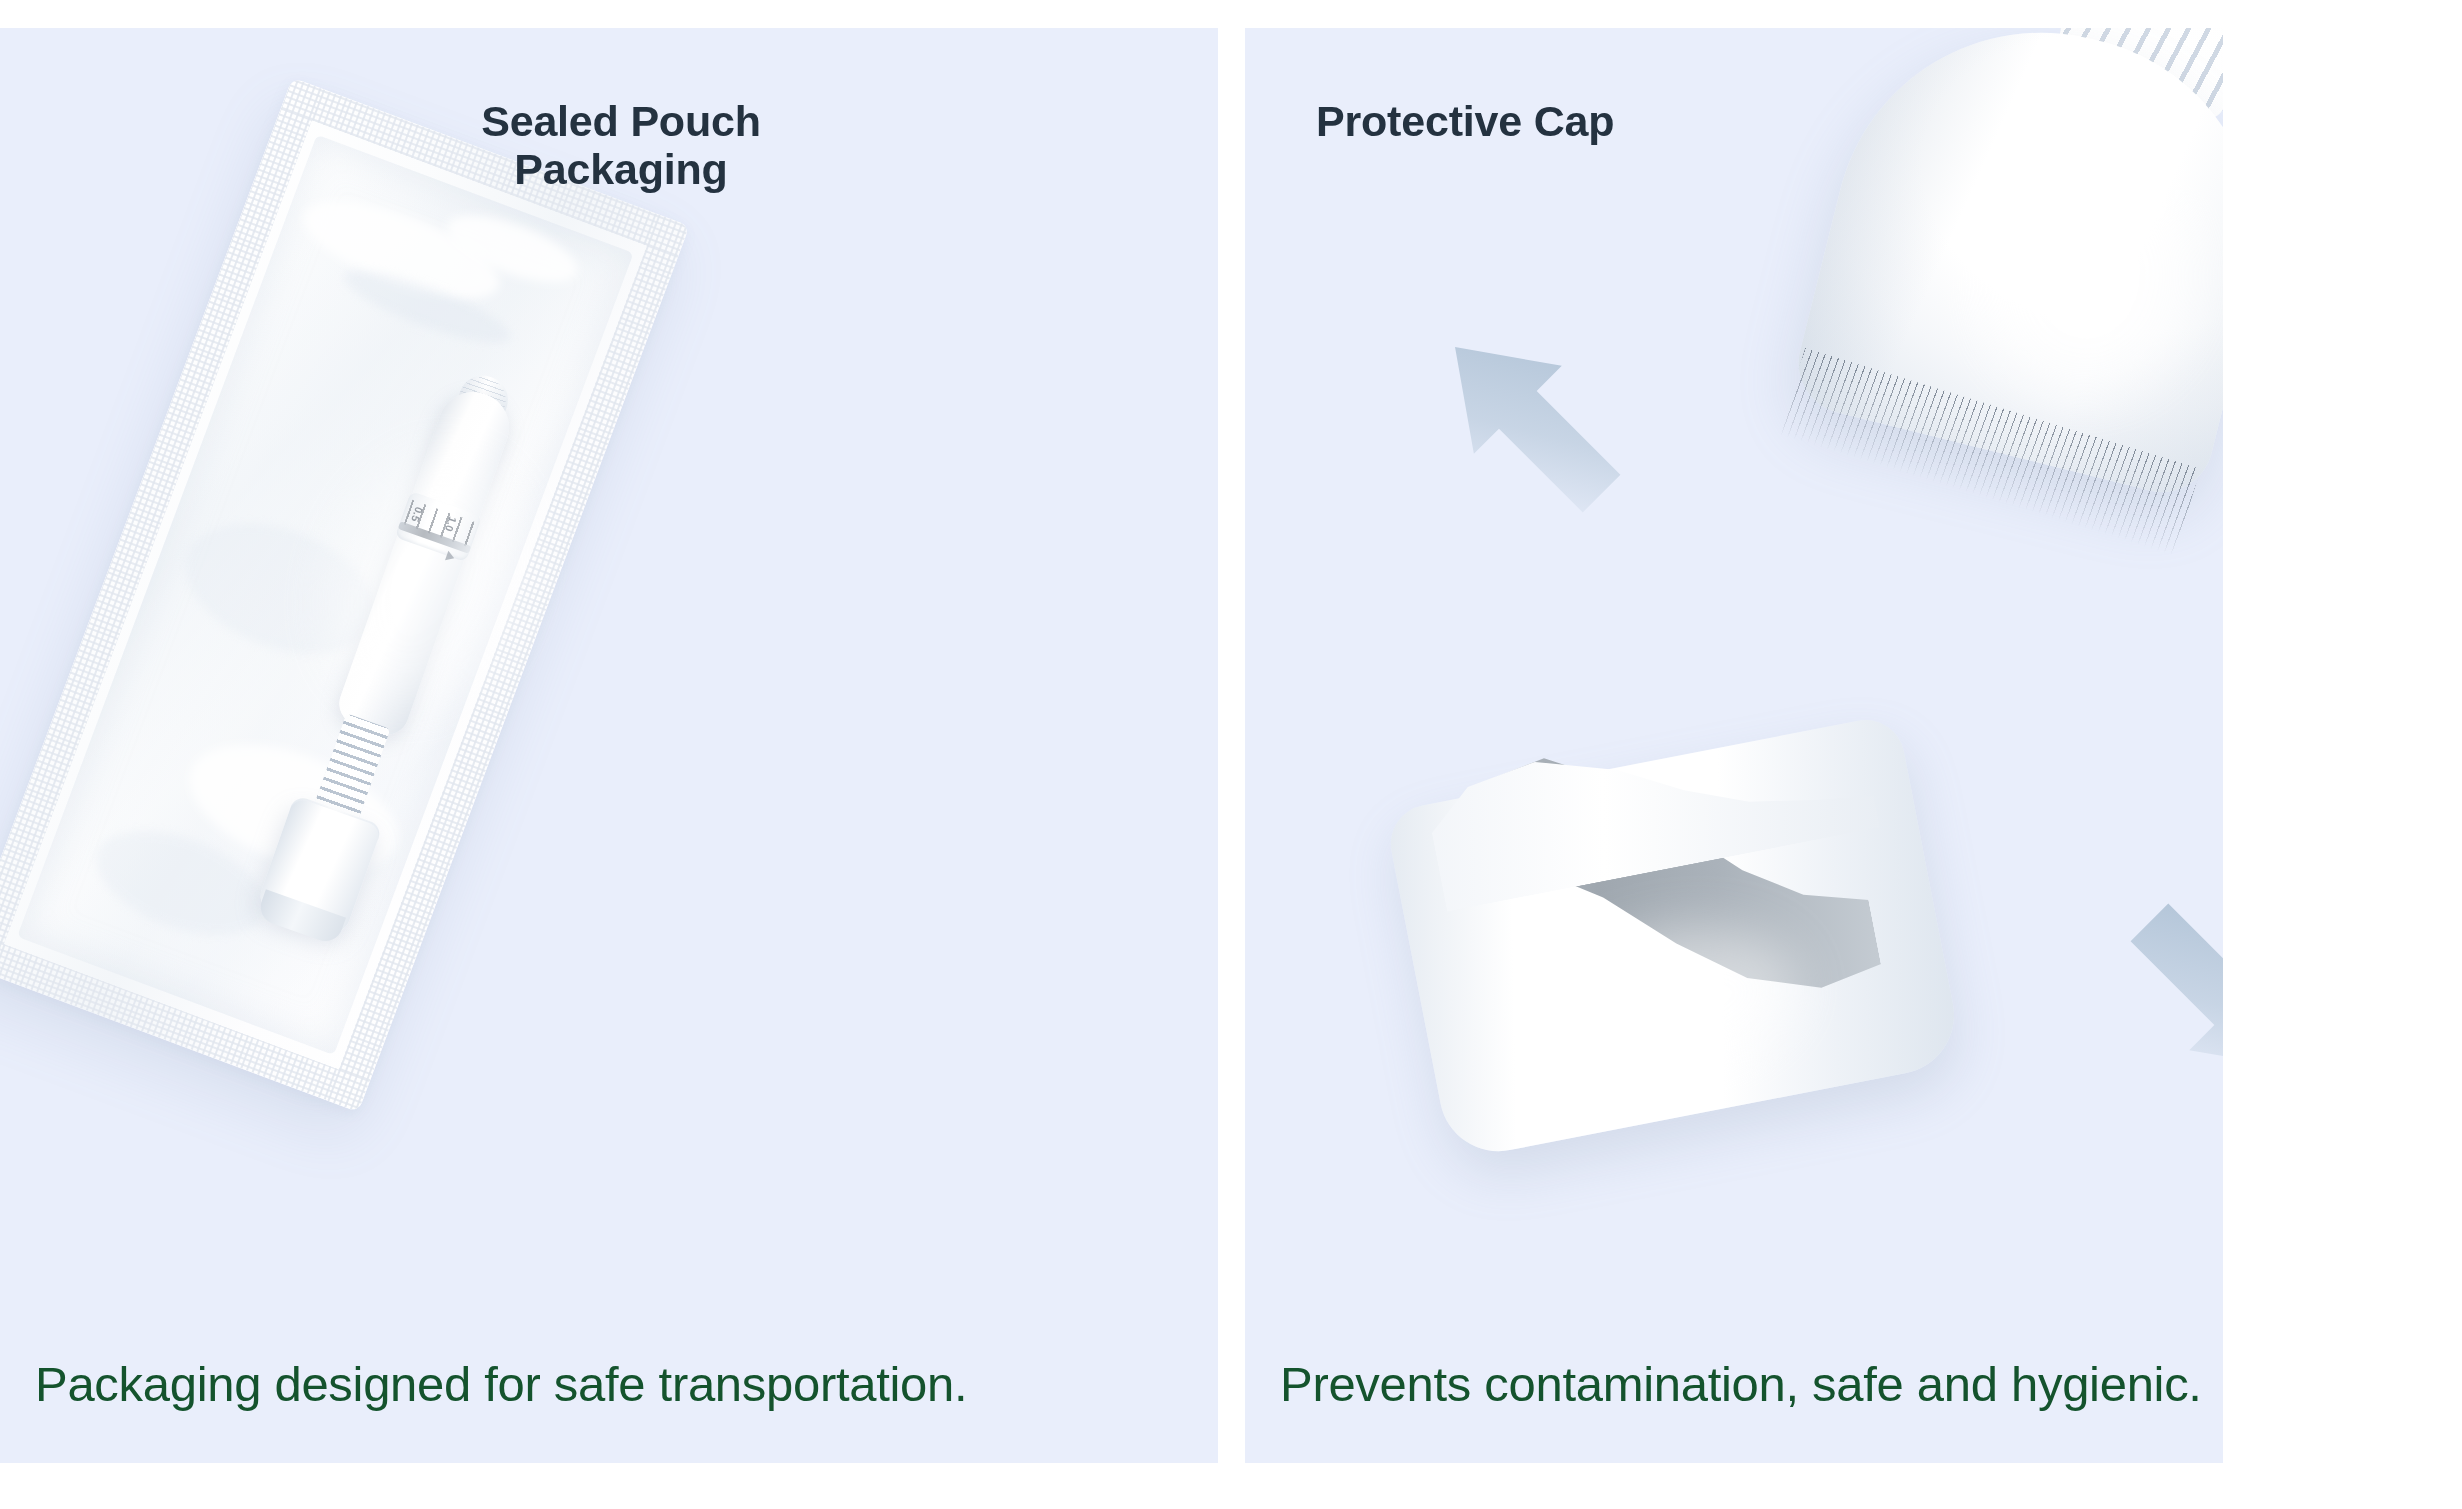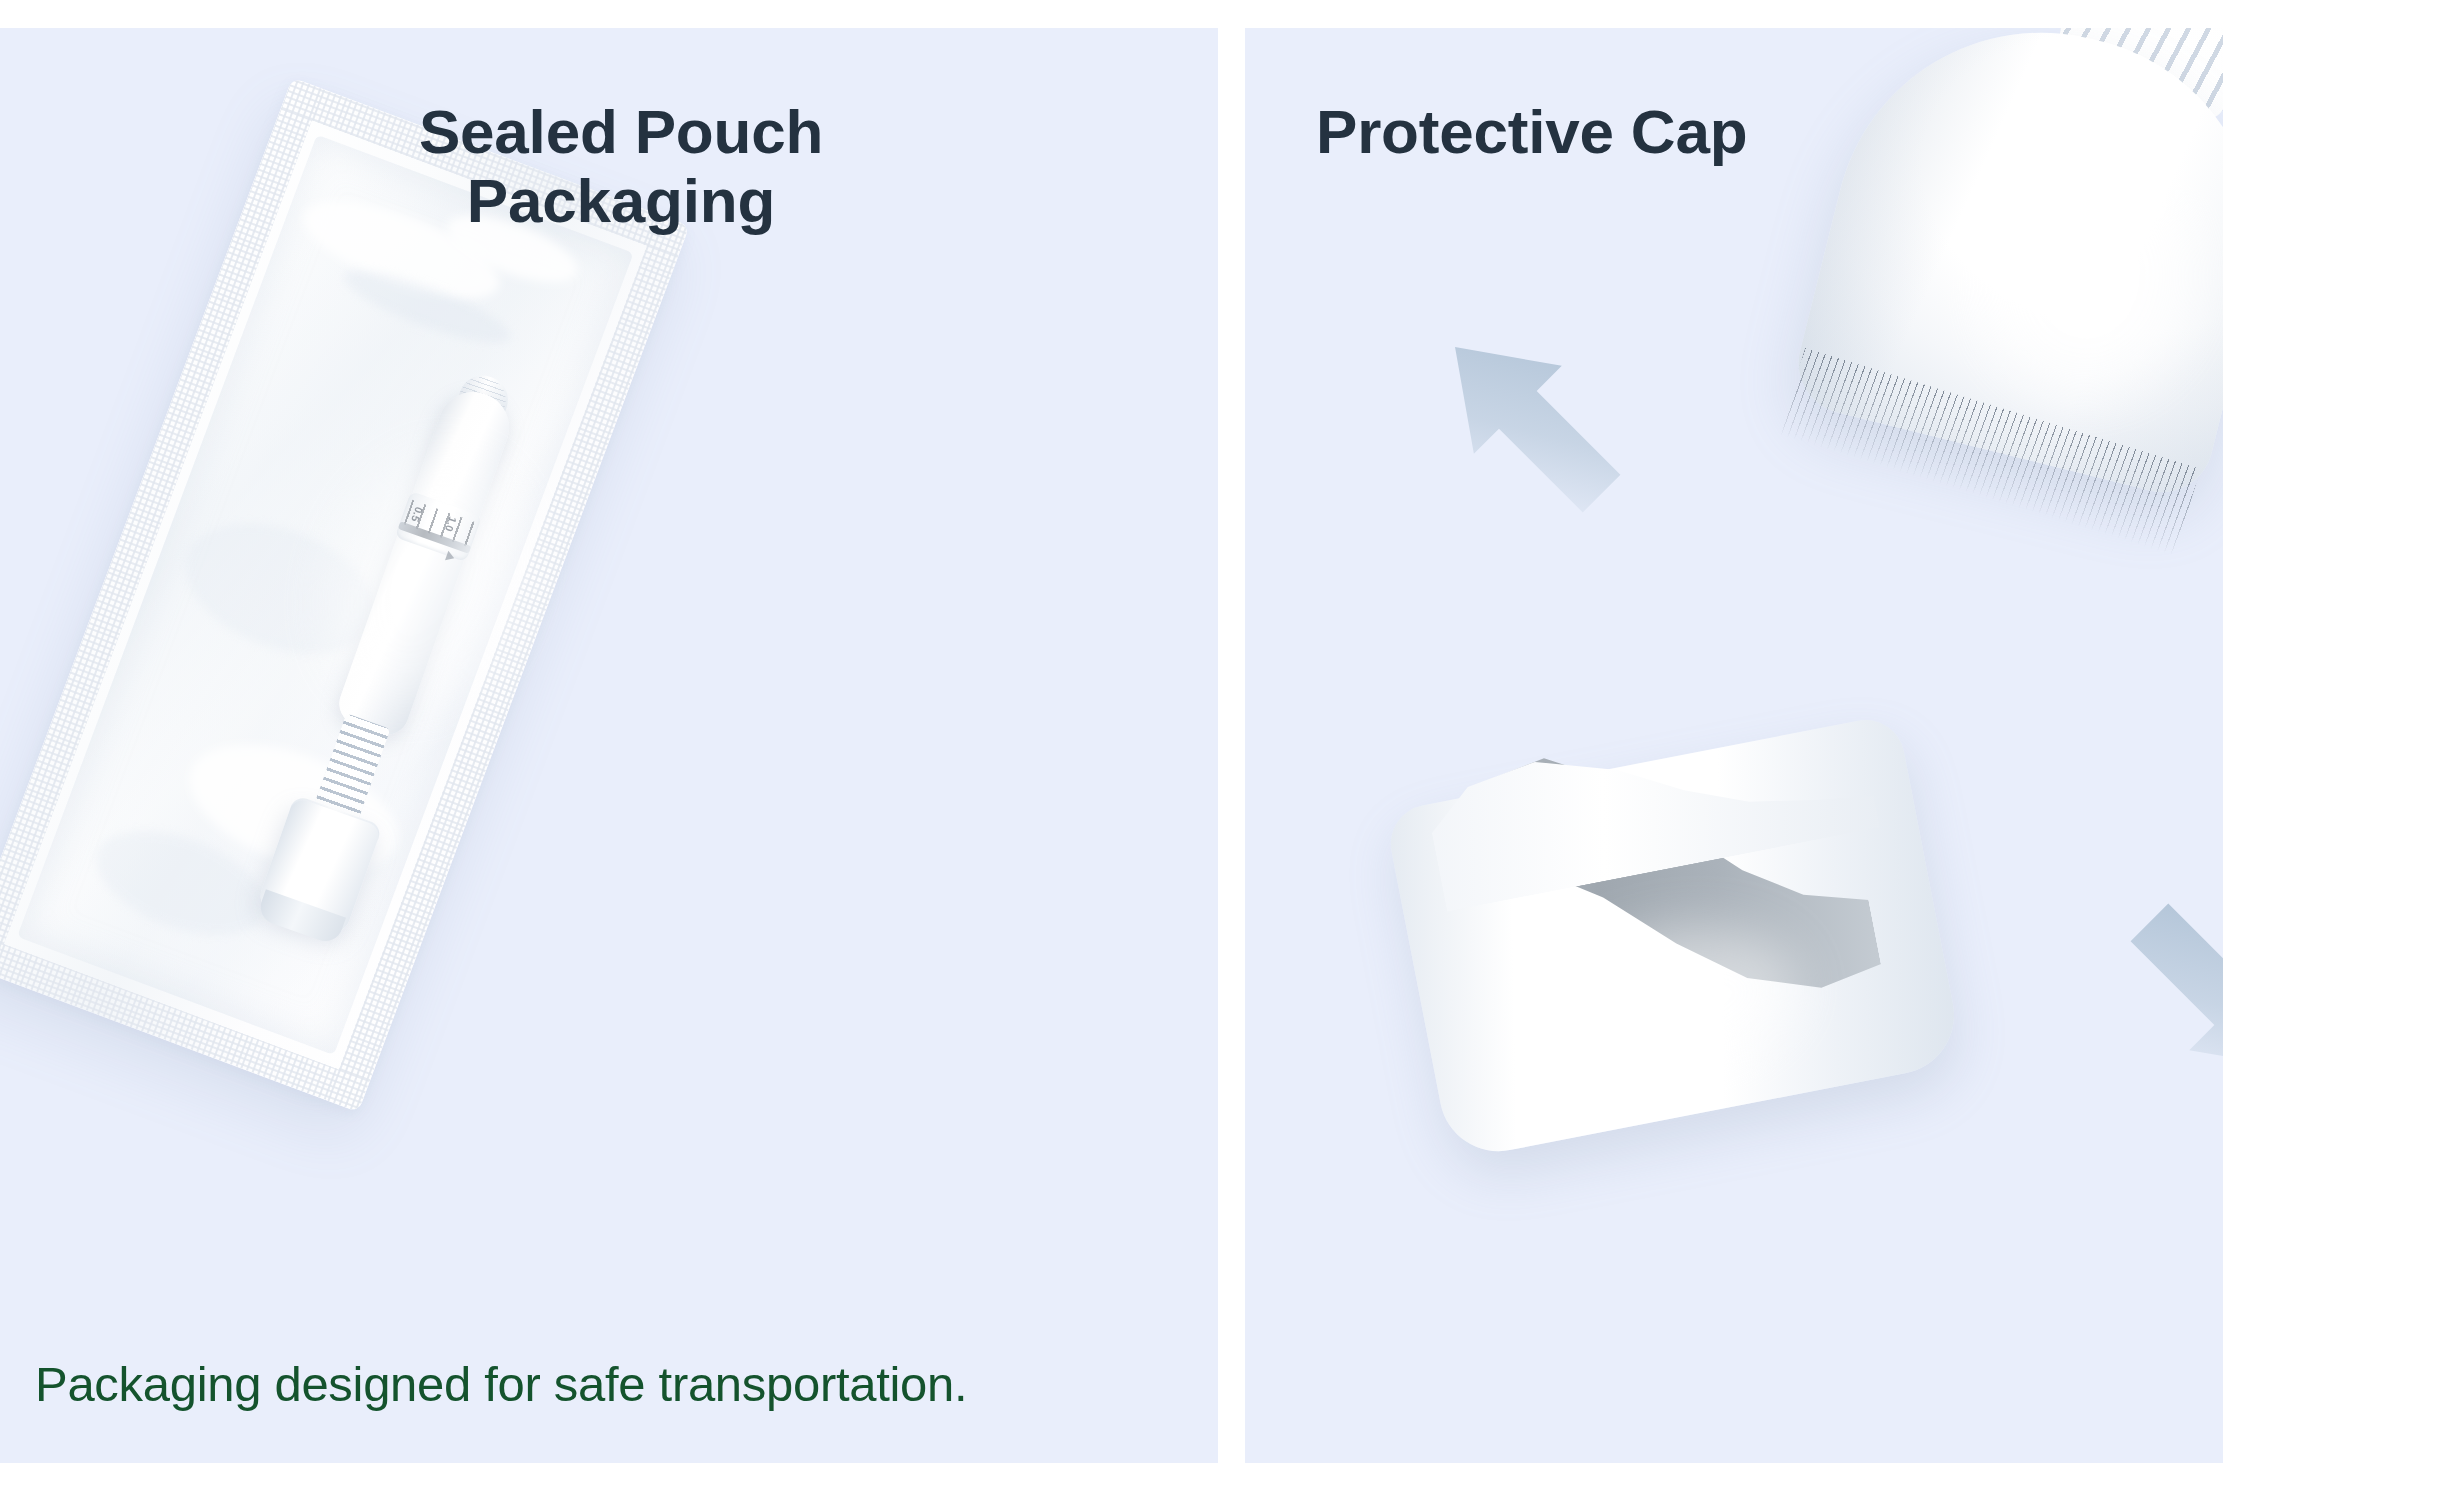--- a/index.html
+++ b/index.html
@@ -8,21 +8,21 @@
   .stage{position:relative;width:2463px;height:1509px;background:#ffffff;}
 
   
   .panel{position:absolute;top:27.6px;height:1435px;background:#e9eefb;overflow:hidden;}
   #panel-left{left:0;width:1218px;}
   #panel-right{left:1245px;width:978px;}
 
   
   .panel-title{
     position:absolute;z-index:40;
-    color:#243240;font-weight:700;font-size:62px;line-height:1.12;
+    color:#243240;font-weight:700;font-size:43px;line-height:1.12;
     letter-spacing:-0.2px;white-space:pre-line;
   }
   #title-left{left:296px;top:69px;width:650px;text-align:center;}
   #title-right{left:71px;top:69px;width:887px;text-align:left;}
 
   .panel-caption{
     position:absolute;z-index:40;bottom:51px;
     color:#14532d;font-size:49px;font-weight:400;letter-spacing:-0.3px;white-space:nowrap;
   }
   #caption-left{left:35px;}
@@ -257,16 +257,17 @@
           <stop offset="100%" stop-color="#aec1d5" stop-opacity="1"></stop>
         </linearGradient>
       </defs>
       <g transform="rotate(135 115 115)">
         <polygon fill="url(#agDn)" points="115,14 178,104 142,104 142,224 88,224 88,104 52,104"></polygon>
       </g>
     </svg>
 
     <div class="panel-title" id="title-right">Protective Cap</div>
 
+    <div class="panel-caption" id="caption-right">Prevents contamination, safe and hygienic.</div>
   </div>
 
 </div>
 
 
 </body></html>

